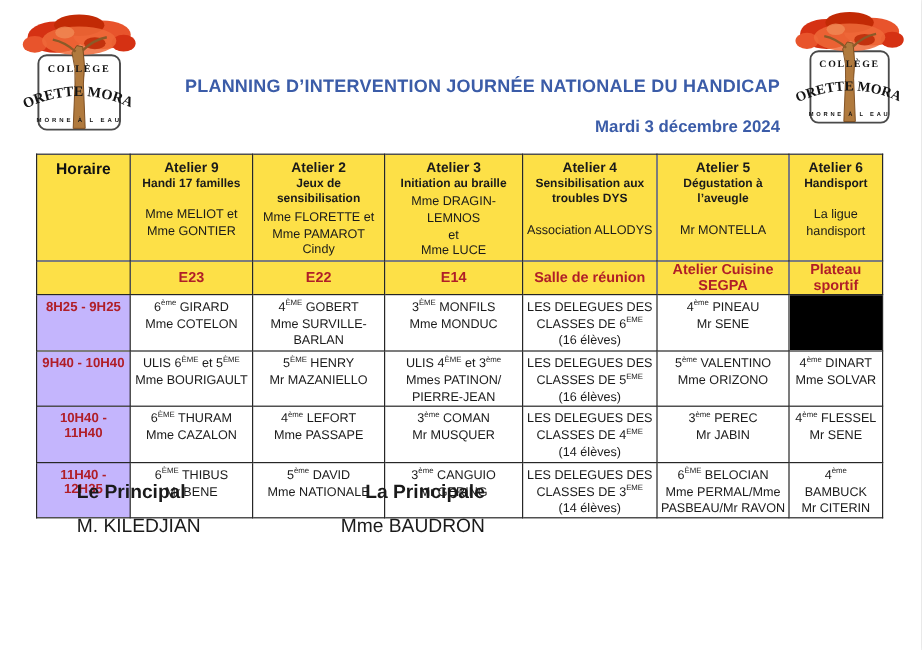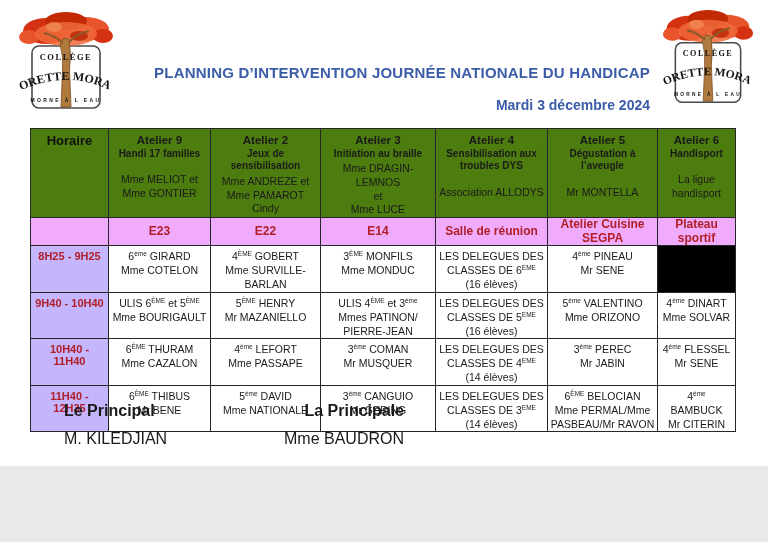--- a/index.html
+++ b/index.html
@@ -1,43 +1,43 @@
 <!DOCTYPE html>
 <html lang="fr"><head>
 <meta charset="utf-8">
 <style>
   html,body{margin:0;padding:0;background:#e9e9e9;}
   .sheet{
-    position:relative;width:768px;height:466px;background:#ffffff;
+    position:relative;width:768px;height:542px;background:#ffffff;
     font-family:"Liberation Sans",sans-serif;color:#1a1a1a;overflow:hidden;
     margin:0 auto;box-shadow:0 0 4px rgba(0,0,0,.2);
   }
   
   .logo{position:absolute;top:10px;}
   .logo.left{left:16px;}
   .logo.right{left:660px;top:8px;}
   .titlebox{position:absolute;left:118px;right:118px;top:64px;text-align:right;}
   .main-title{
     margin:0;font-size:15px;font-weight:bold;color:#3b5ca8;
     letter-spacing:.2px;line-height:1.2;font-family:"Liberation Sans",sans-serif;
   }
   .date-title{margin-top:15px;font-size:14px;font-weight:bold;color:#3b5ca8;}
   
   .tablewrap{position:absolute;left:30px;top:128px;}
   table{border-collapse:collapse;table-layout:fixed;}
   th,td{border:1px solid #262626;padding:0 2px;text-align:center;overflow:hidden;}
-  tr.hdr th{background:#4d7c0f;vertical-align:top;padding-top:4px;height:80px;}
+  tr.hdr th{background:#fde047;vertical-align:top;padding-top:4px;height:80px;}
   th.time-hdr{vertical-align:middle;font-size:13px;font-weight:bold;color:#111;}
   .at-title{font-weight:bold;font-size:11.5px;line-height:1.3;}
   .at-activity div{font-weight:bold;font-size:10px;line-height:1.25;}
   .at-staff{font-weight:normal;font-size:10.5px;line-height:1.3;margin-top:2px;}
   .at-staff.gap{margin-top:13px;}
   tr.room{height:28px;}
   tr.room td{
-    background:#f0abfc;color:#b01e28;font-weight:bold;font-size:12px;
+    background:#fde047;color:#b01e28;font-weight:bold;font-size:12px;
     line-height:1.1;vertical-align:middle;
   }
   tbody th.time{
     background:#c4b5fd;color:#b01e28;font-weight:bold;font-size:11px;
     vertical-align:top;padding-top:4px;
   }
   tbody td.cell{font-size:10.5px;line-height:1.35;vertical-align:top;padding-top:3px;background:#fff;}
   tbody td.black{background:#000;}
   tbody tr.r1{height:42px;} tbody tr.r2{height:40px;}
   tbody tr.r3{height:38px;} tbody tr.r4{height:36px;}
@@ -135,21 +135,21 @@
                 <div>Mme GONTIER</div>
               </div>
             </th>
             <th class="at-hdr">
               <div class="at-title">Atelier 2</div>
               <div class="at-activity">
                 <div>Jeux de</div>
                 <div>sensibilisation</div>
               </div>
               <div class="at-staff">
-                <div>Mme ANDREZE et</div>
+                <div>Mme FLORETTE et</div>
                 <div>Mme PAMAROT Cindy</div>
               </div>
             </th>
             <th class="at-hdr">
               <div class="at-title">Atelier 3</div>
               <div class="at-activity">
                 <div>Initiation au braille</div>
               </div>
               <div class="at-staff">
                 <div>Mme DRAGIN-LEMNOS</div>

